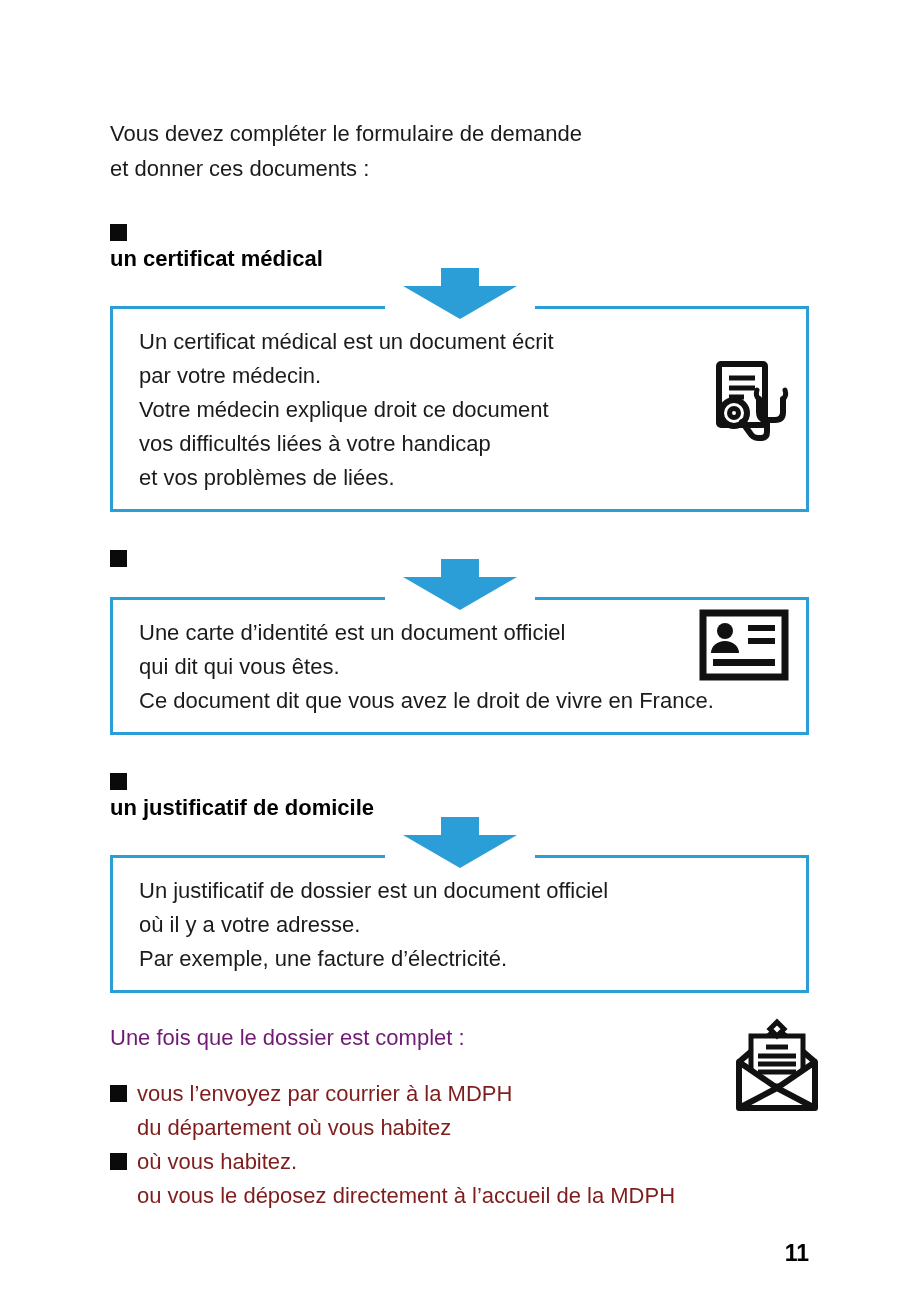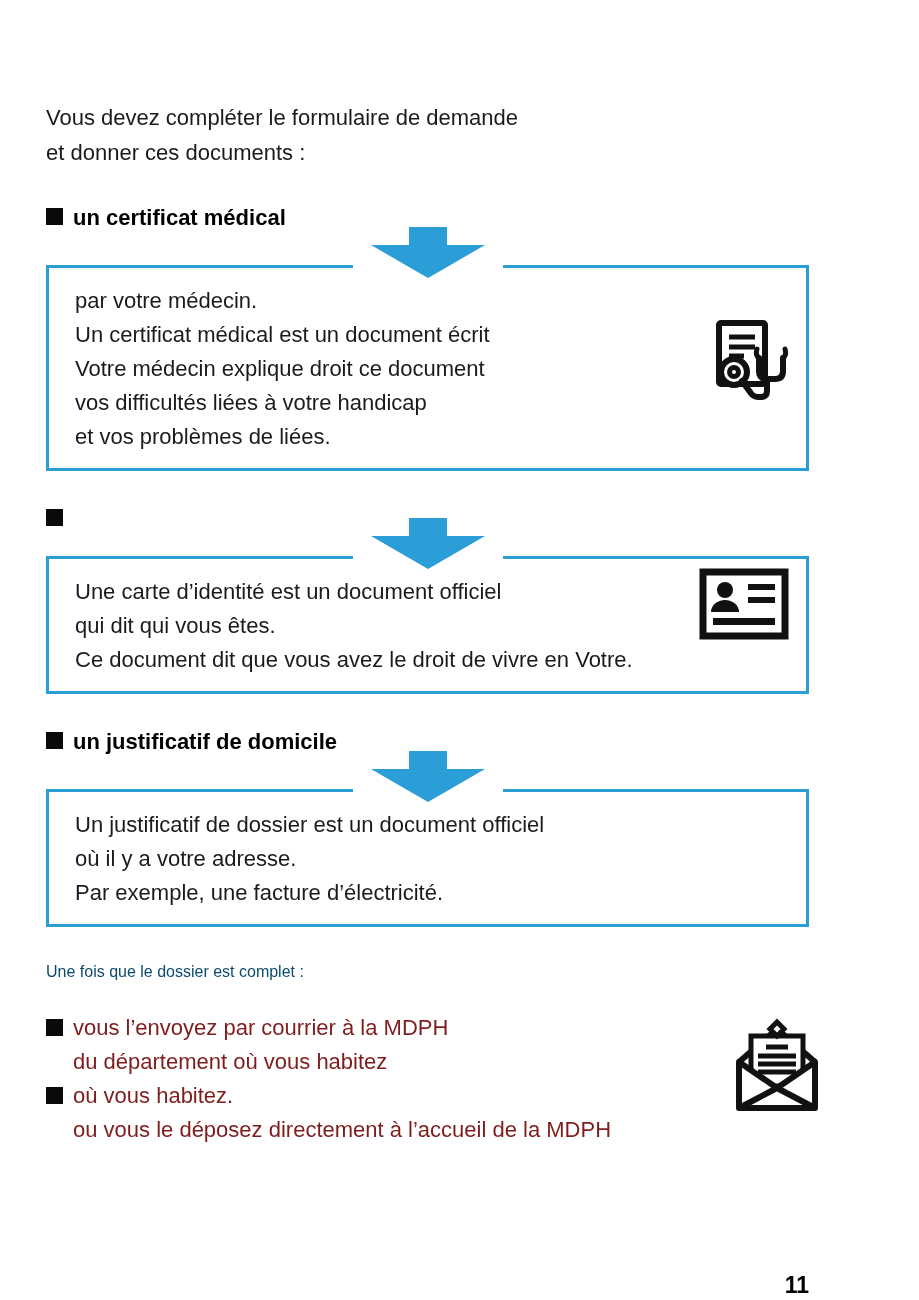--- a/index.html
+++ b/index.html
@@ -4,32 +4,32 @@
 <style>
   html,body{margin:0;padding:0;background:#ffffff;}
   .page{
     position:relative;
     width:919px;height:1300px;
     background:#ffffff;
     font-family:"Liberation Sans","DejaVu Sans",sans-serif;
     color:#1b1b1b;
     overflow:hidden;
   }
-  .content{padding:100px 110px 0 46px;}
+  .content{padding:100px 110px 0 110px;margin-top:16px;}
   .line{display:block;}
 
   
   .intro{font-size:22px;line-height:35px;margin:0;color:#1b1b1b;}
 
   
   .item-heading{
     display:flex;align-items:flex-start;
     margin-top:30px;
     font-weight:bold;color:#000;
-    font-size:22px;line-height:35px;
+    font-size:22px;line-height:35px;flex-direction:column;
   }
   .sq{
     flex:0 0 auto;width:17px;height:17px;background:#0a0a0a;
     margin:8px 10px 0 0;display:inline-block;
   }
 
   
   .arrow-wrap{
     position:relative;z-index:2;
     width:150px;height:50px;
@@ -46,32 +46,32 @@
   
   .info-box{
     position:relative;z-index:1;
     border:3px solid var(--accent_blue,#2B9ED8);
     padding:16px 26px 14px 26px;
     font-size:22px;line-height:34px;color:#1b1b1b;
   }
   .box-icon{position:absolute;right:16px;top:50%;transform:translateY(-50%);color:#111;}
 
   
-  .closing{font-size:16px;line-height:34px;margin-top:28px;color:#0c4a6e;}
+  .closing{font-size:22px;line-height:34px;margin-top:28px;color:#701a75;}
   .footer-bullets{margin-top:22px;}
   .footer-bullet{
     display:flex;align-items:flex-start;
     font-size:22px;line-height:34px;color:#7f1d1d;
   }
   .footer-bullet .sq{margin-top:8px;}
 
   .envelope-icon{position:absolute;top:1016px;right:92px;color:#111;}
 
   .page-number{
-    position:absolute;right:110px;top:1272px;
+    position:absolute;right:110px;top:1240px;
     font-size:23px;font-weight:bold;color:#000;
   }
 </style>
 </head>
 <body>
 
 <div class="page">
   <div class="content">
 
     <p class="intro">
@@ -86,22 +86,22 @@
           <span class="line">un certificat médical</span>
         </span>
       </div>
       <div class="arrow-wrap">
         <span class="notch"></span>
         <span class="arrow-stem"></span>
         <span class="arrow-head"></span>
       </div>
       <div class="info-box">
         <div class="box-text">
+          <div class="line">Un certificat médical est un document écrit</div>
           <div class="line">par votre médecin.</div>
-          <div class="line">Un certificat médical est un document écrit</div>
           <div class="line">Votre médecin explique droit ce document</div>
           <div class="line">vos difficultés liées à votre handicap</div>
           <div class="line">et vos problèmes de liées.</div>
         </div>
         <span class="box-icon">
           <svg width="92" height="92" viewBox="0 0 92 92" fill="none" stroke="currentColor">
             <rect x="21" y="6" width="46" height="61" rx="2" stroke-width="6"></rect>
             <line x1="31" y1="20" x2="57" y2="20" stroke-width="5"></line>
             <line x1="31" y1="30" x2="57" y2="30" stroke-width="5"></line>
             <line x1="31" y1="39" x2="46" y2="39" stroke-width="5"></line>
@@ -122,21 +122,21 @@
       </div>
       <div class="arrow-wrap">
         <span class="notch"></span>
         <span class="arrow-stem"></span>
         <span class="arrow-head"></span>
       </div>
       <div class="info-box">
         <div class="box-text">
           <div class="line">Une carte d’identité est un document officiel</div>
           <div class="line">qui dit qui vous êtes.</div>
-          <div class="line">Ce document dit que vous avez le droit de vivre en Votre.</div>
+          <div class="line">Ce document dit que vous avez le droit de vivre en France.</div>
         </div>
         <span class="box-icon" style="top:38%;">
           <svg width="92" height="74" viewBox="0 0 92 74" fill="none">
             <rect x="5" y="5" width="82" height="64" stroke="currentColor" stroke-width="7"></rect>
             <circle cx="27" cy="23" r="8" fill="currentColor"></circle>
             <path d="M13,45 a14,12 0 0 1 28,0 z" fill="currentColor"></path>
             <rect x="50" y="17" width="27" height="6" fill="currentColor"></rect>
             <rect x="50" y="30" width="27" height="6" fill="currentColor"></rect>
             <rect x="15" y="51" width="62" height="7" fill="currentColor"></rect>
           </svg>

